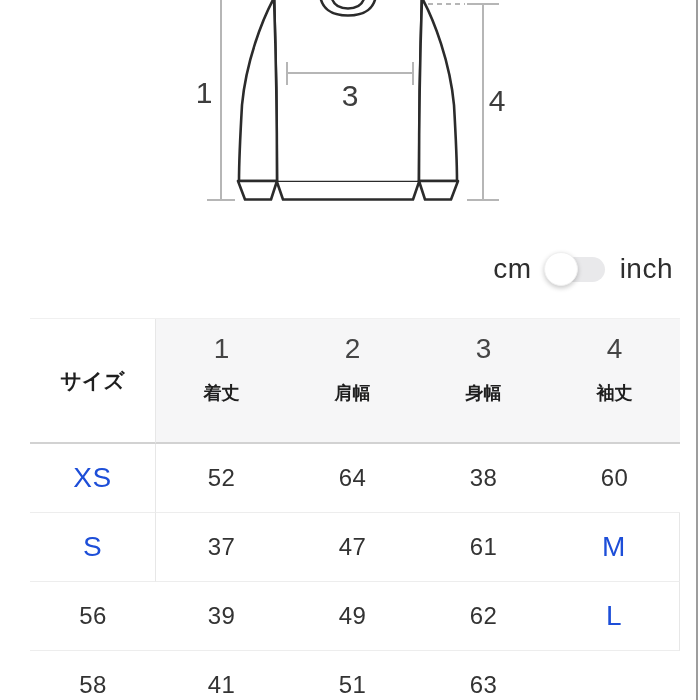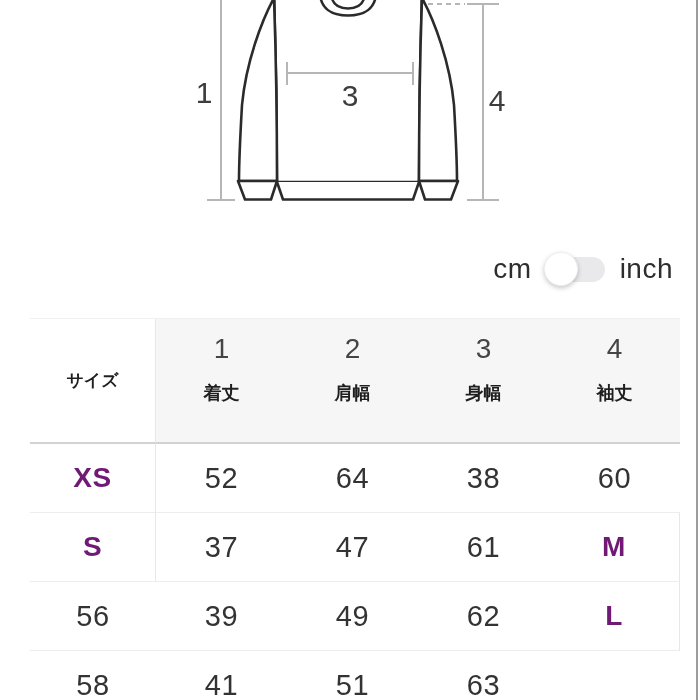--- a/index.html
+++ b/index.html
@@ -30,26 +30,26 @@
   }
 
   
   .table{
     position:absolute;left:30px;top:318px;width:650px;
     display:grid;grid-template-columns:126px 1fr 1fr 1fr 1fr;
     border-top:1px solid #f0f0f0;
   }
   .cell{box-sizing:border-box;display:flex;align-items:center;justify-content:center;}
   .th{height:125px;border-bottom:2px solid #d2d2d2;}
-  .th-size{background:#ffffff;font-size:17px;font-weight:700;color:#1f1f1f;border-right:1px solid #e7e7e7;}
+  .th-size{background:#ffffff;font-size:21px;font-weight:700;color:#1f1f1f;border-right:1px solid #e7e7e7;}
   .th-col{background:#f6f6f7;flex-direction:column;justify-content:flex-start;padding-top:14px;gap:15px;}
   .col-num{font-size:28px;color:#454545;line-height:32px;}
   .col-label{font-size:18px;font-weight:700;color:#1f1f1f;line-height:26px;}
-  .td{height:69px;border-bottom:1px solid #ededed;font-size:29px;color:#333;letter-spacing:0.5px;}
-  .td-size{font-size:28px;font-weight:700;color:#701a75;border-right:1px solid #e7e7e7;}
+  .td{height:69px;border-bottom:1px solid #ededed;font-size:24px;color:#333;letter-spacing:0.5px;}
+  .td-size{font-size:28px;font-weight:400;color:#1d4ed8;border-right:1px solid #e7e7e7;}
 
   
   .scrollbar{
     position:absolute;top:0;right:2px;width:2px;height:700px;background:#9d9d9d;
   }
 </style>
 </head>
 <body>
 
 <div class="screen">

